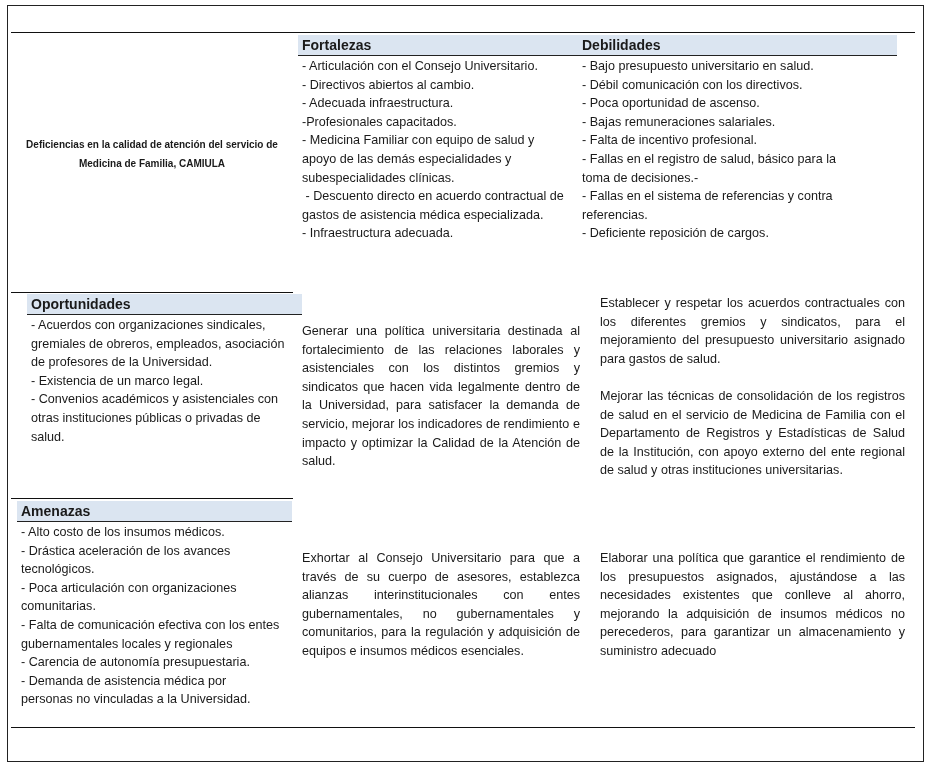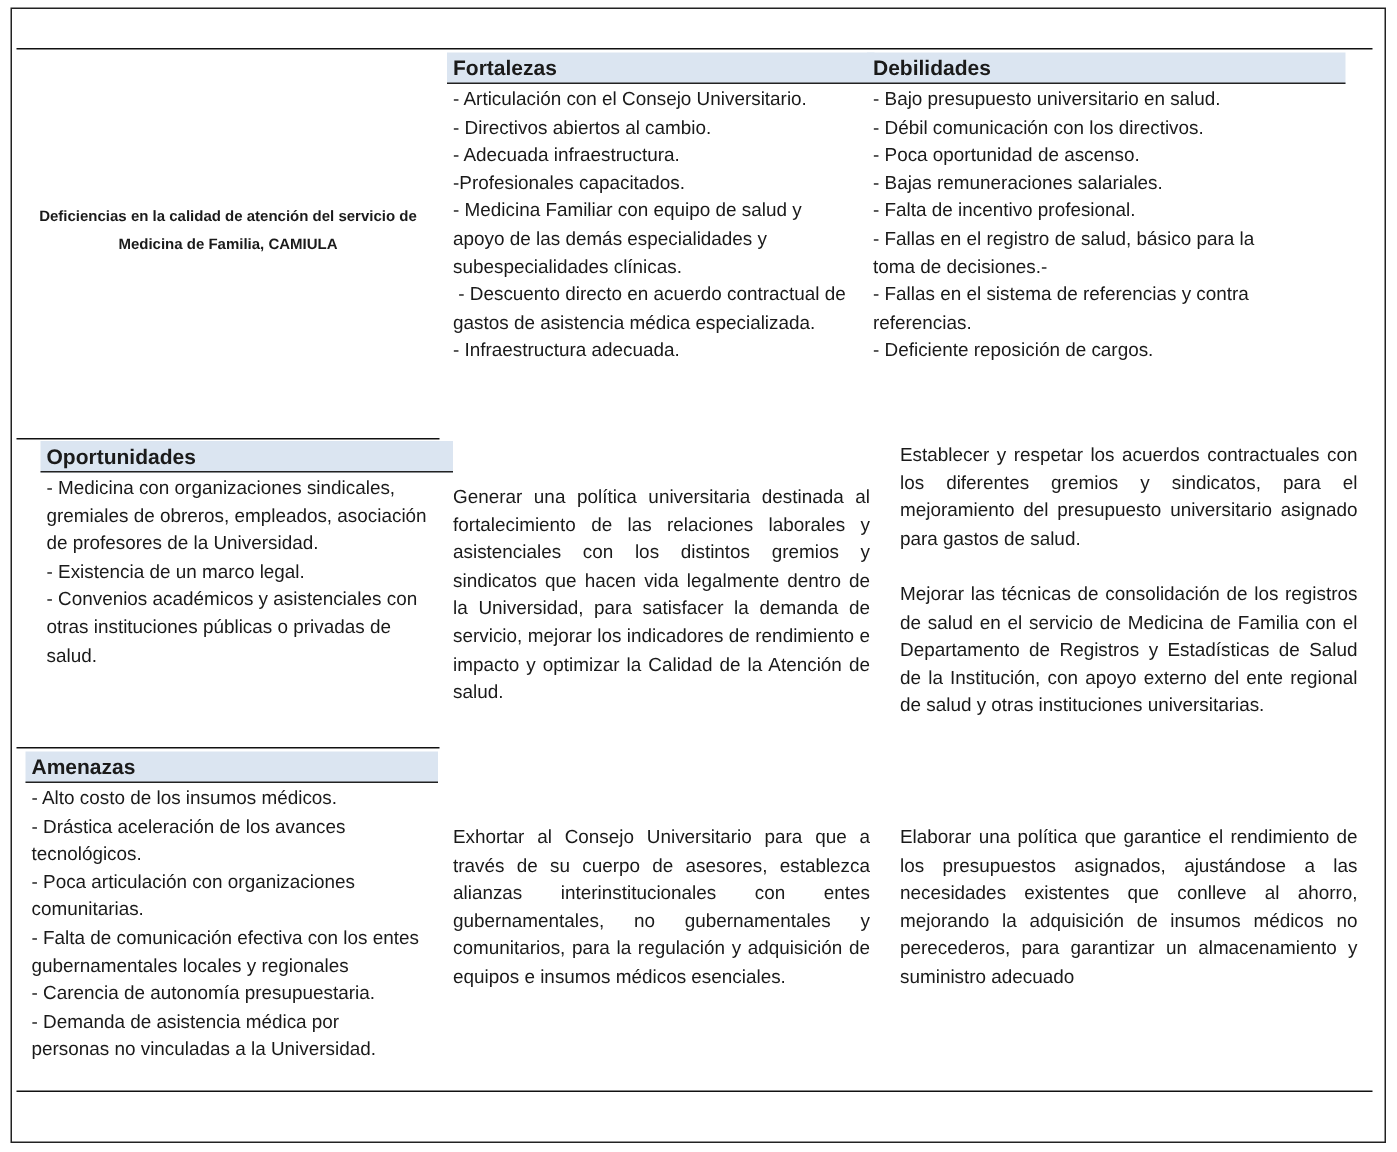--- a/index.html
+++ b/index.html
@@ -53,21 +53,21 @@
     <div>- Falta de incentivo profesional.</div>
     <div style="padding-right:40px;">- Fallas en el registro de salud, básico para la toma de decisiones.-</div>
     <div style="padding-right:40px;">- Fallas en el sistema de referencias y contra referencias.</div>
     <div>- Deficiente reposición de cargos.</div>
   </div>
 </div>
 
 <div class="cell" style="left:7px; top:294px; width:275px;margin-left:20px;">
   <div class="hdr">Oportunidades</div>
   <div class="list">
-    <div style="padding-right:6px;">- Medicina con organizaciones sindicales, gremiales de obreros, empleados, asociación de profesores de la Universidad.</div>
+    <div style="padding-right:6px;">- Acuerdos con organizaciones sindicales, gremiales de obreros, empleados, asociación de profesores de la Universidad.</div>
     <div>- Existencia de un marco legal.</div>
     <div style="padding-right:20px;">- Convenios académicos y asistenciales con otras instituciones públicas o privadas de salud.</div>
   </div>
 </div>
 
 <div class="cell" style="left:17px; top:501px; width:275px;">
   <div class="hdr">Amenazas</div>
   <div class="list">
     <div>- Alto costo de los insumos médicos.</div>
     <div style="padding-right:20px;">- Drástica aceleración de los avances tecnológicos.</div>

